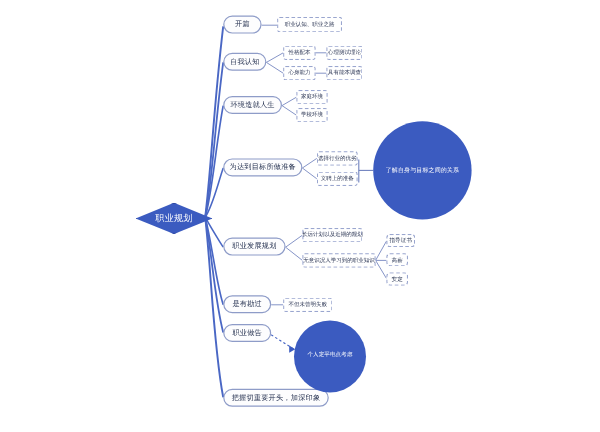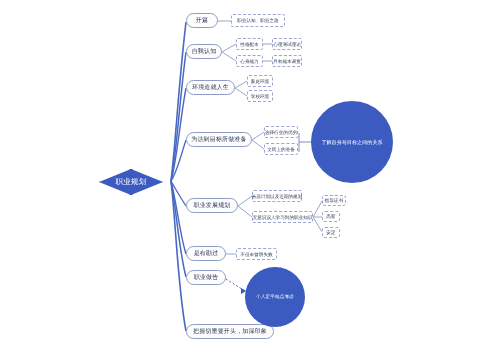--- a/index.html
+++ b/index.html
@@ -127,21 +127,21 @@
       <path d="M226,279 L245,291"></path>
     </g>
     <polygon points="246,291 241,288 241,294" fill="#3b5bc0"></polygon>
 
     <g fill="none" stroke="#6d7fbd" stroke-width="0.9">
       <path d="M299,133 L299,152"></path>
       <path d="M299,142 L311,142"></path>
     </g>
   </svg>
 
-  <div class="root" style="left:99px;top:169px;width:62px;height:24px;">
+  <div class="root" style="left:113px;top:169px;width:62px;height:24px;">
     <span class="root-label">职业规划</span>
   </div>
 
   <div class="node lvl1" style="left:186px;top:13px;width:32px;height:15px;">
     <span>开篇</span>
   </div>
   <div class="node dashed" style="left:231px;top:14px;width:54px;height:13px;">
     <span>职业认知、职业之路</span>
   </div>
 

